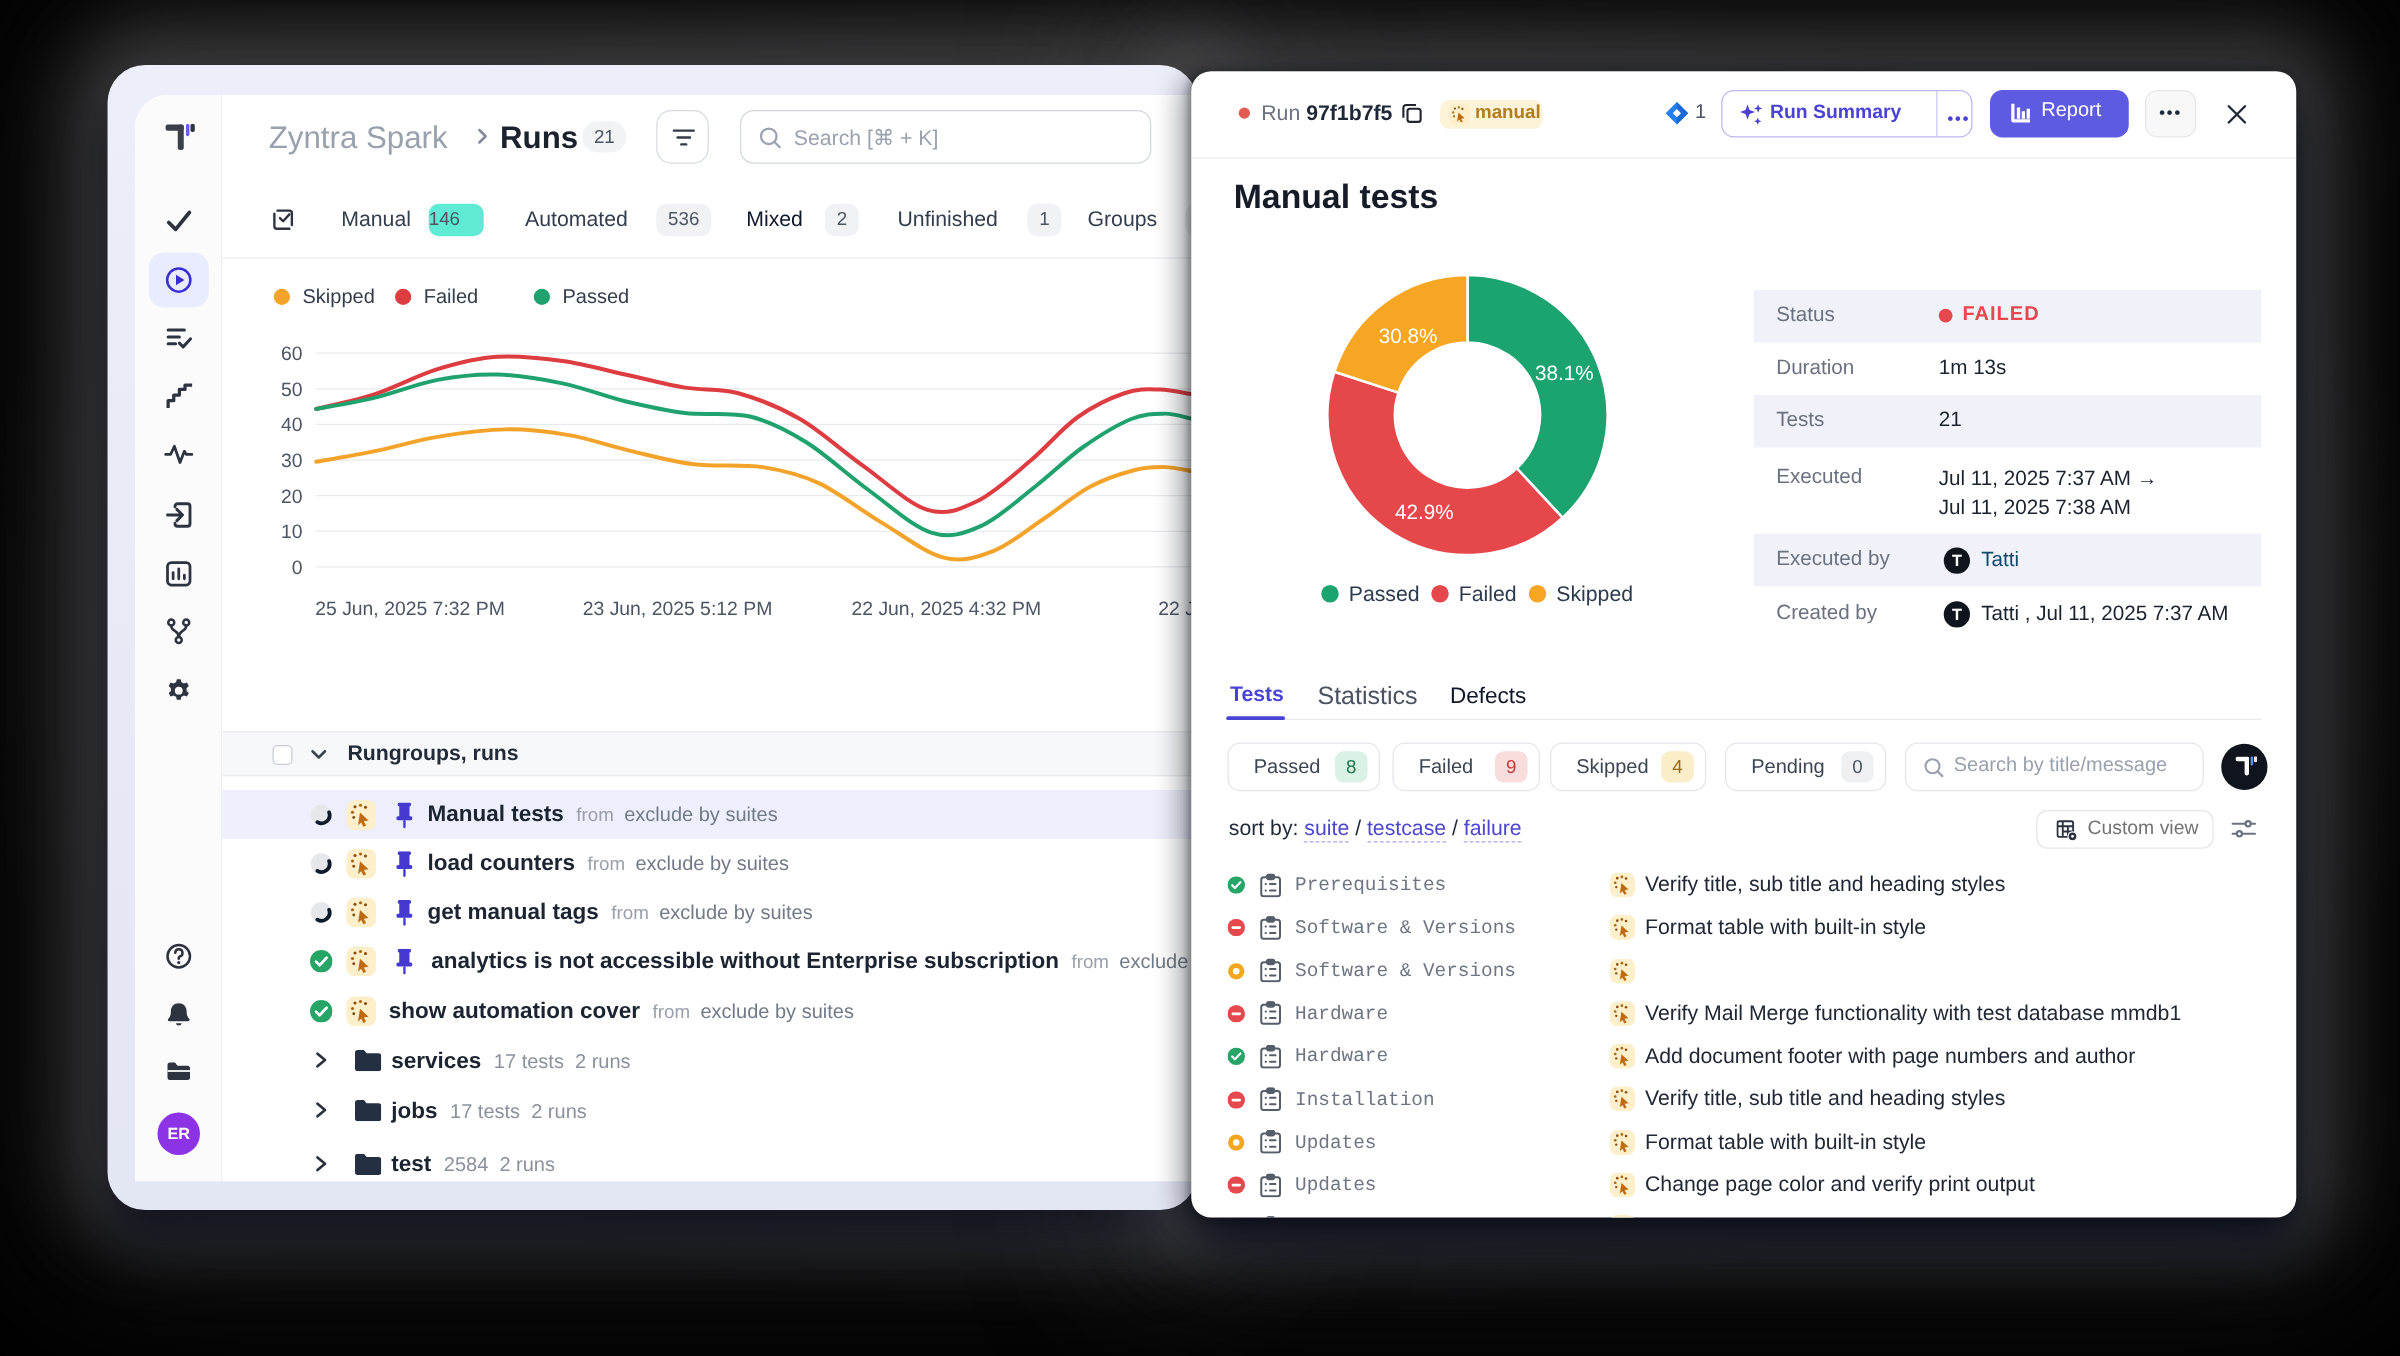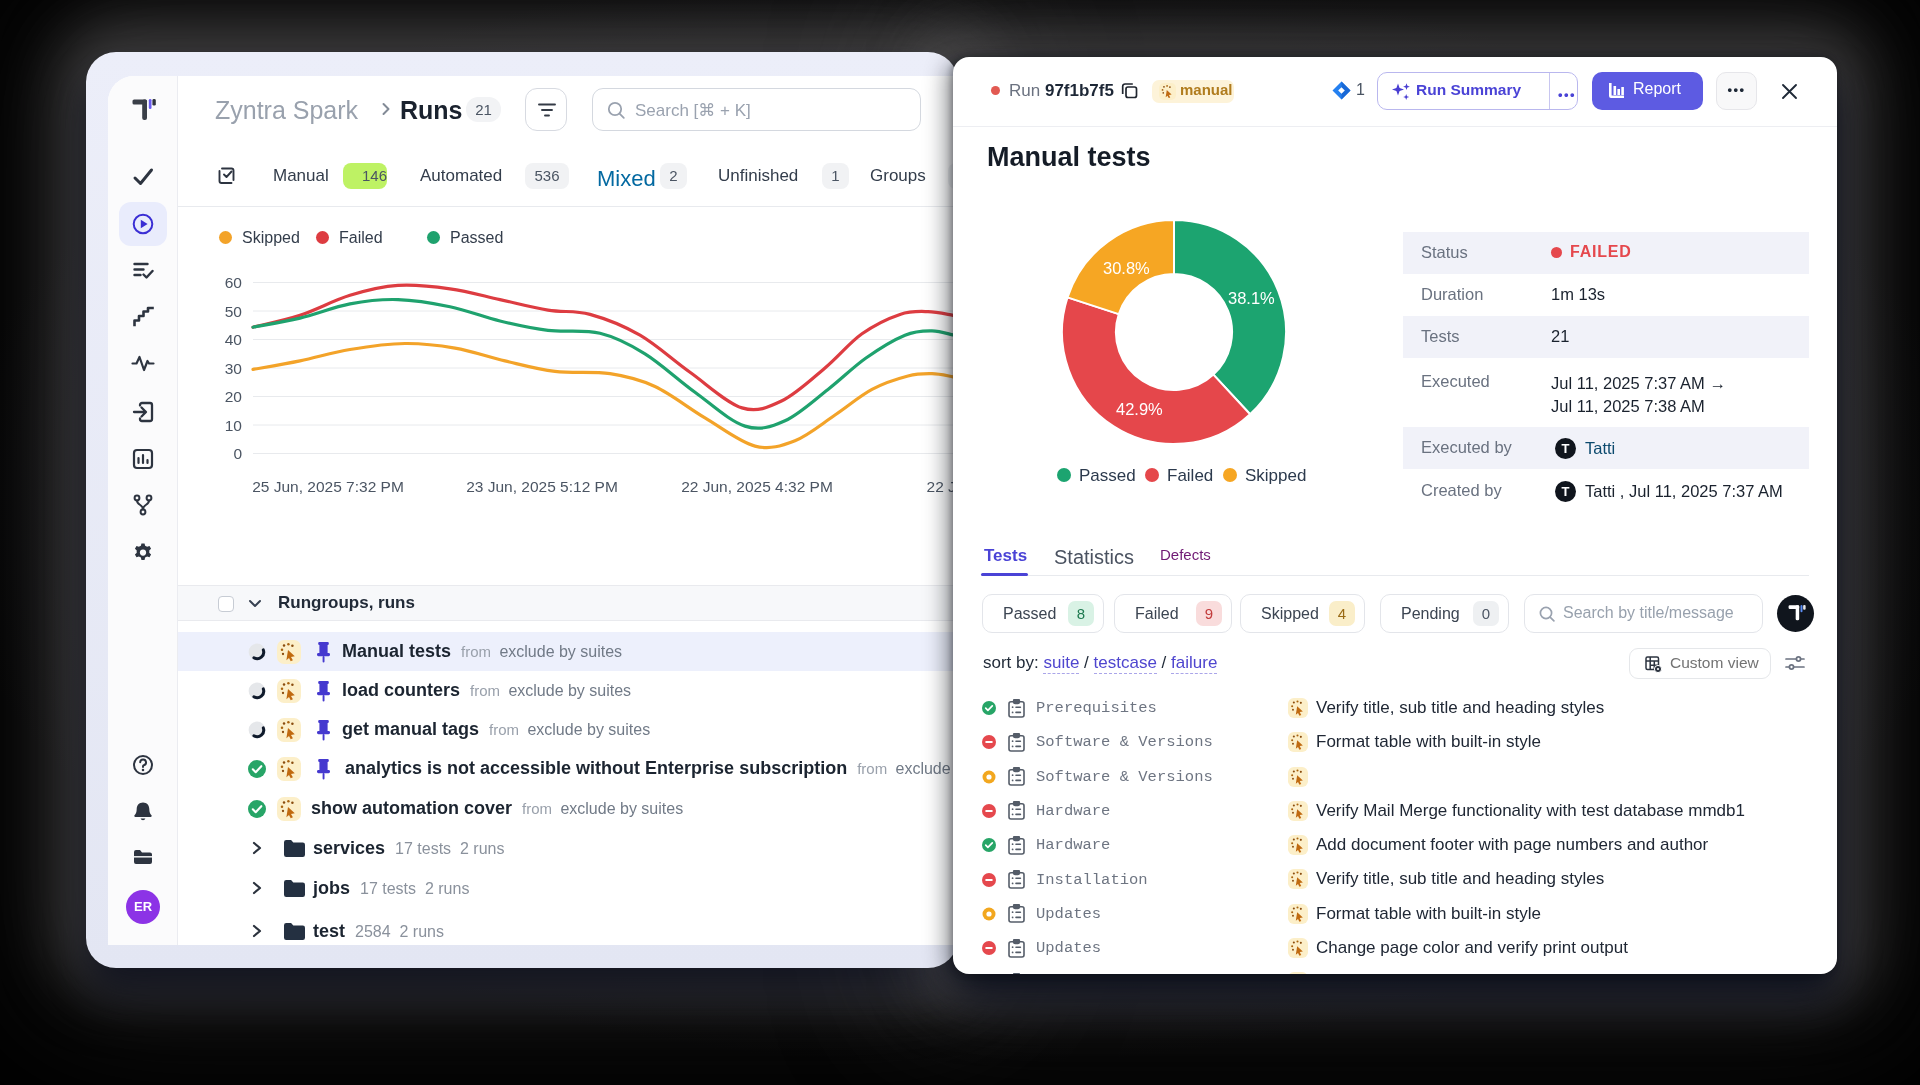--- a/index.html
+++ b/index.html
@@ -148,24 +148,24 @@
               <path d="M12.8 12.8 l4 4" stroke="#9aa2af" stroke-width="1.8" stroke-linecap="round"></path>
             </svg>
           <div class="abs" style="left:42px;top:11px;font-size:17px;color:#9aa2af">Search [⌘ + K]</div>
         </div>
 
         <svg class="ico abs" style="left:38px;top:89px" width="21" height="21" viewBox="0 0 21 21">
           <path d="M6 3.5 h9.5 a2 2 0 0 1 2 2 v9.5 M3.5 6 v10 a2 2 0 0 0 2 2 h10" style="stroke-width:1.9"></path>
           <path d="M8 9.5 l2.5 2.5 5-5.5" style="stroke-width:1.9"></path>
         </svg>
         <div class="abs" style="left:95px;top:90px;font-size:17px;color:#333d4b">Manual</div>
-        <div class="abs" style="left:165px;top:87px;width:44px;height:26px;background:#bef264;border-radius:8px;font-size:15px;color:#4b5563;text-align:right;line-height:26px">146</div>
+        <div class="abs" style="left:165px;top:87px;width:44px;height:26px;background:#5eead4;border-radius:8px;font-size:15px;color:#4b5563;text-align:left;line-height:26px">146</div>
         <div class="abs" style="left:242px;top:90px;font-size:17px;color:#333d4b">Automated</div>
         <div class="abs" style="left:347px;top:87px;width:44px;height:26px;background:#f1f2f4;border-radius:8px;font-size:15px;color:#4b5563;text-align:center;line-height:26px">536</div>
-        <div class="abs" style="left:419px;top:90px;font-size:22px;color:#0369a1">Mixed</div>
+        <div class="abs" style="left:419px;top:90px;font-size:17px;color:#0f172a">Mixed</div>
         <div class="abs" style="left:482px;top:87px;width:27px;height:26px;background:#f1f2f4;border-radius:8px;font-size:15px;color:#4b5563;text-align:center;line-height:26px">2</div>
         <div class="abs" style="left:540px;top:90px;font-size:17px;color:#333d4b">Unfinished</div>
         <div class="abs" style="left:644px;top:87px;width:27px;height:26px;background:#f1f2f4;border-radius:8px;font-size:15px;color:#4b5563;text-align:center;line-height:26px">1</div>
         <div class="abs" style="left:692px;top:90px;font-size:17px;color:#333d4b">Groups</div>
         <div class="abs" style="left:770px;top:87px;width:27px;height:26px;background:#f1f2f4;border-radius:8px;font-size:15px;color:#4b5563;text-align:center;line-height:26px">5</div>
         <div class="abs" style="left:0;top:130px;width:780px;height:1px;background:#e8eaee"></div>
 
         <div class="abs" style="left:41px;top:155px;width:13px;height:13px;border-radius:50%;background:#f3a329"></div>
         <div class="abs" style="left:64px;top:153px;font-size:16px;color:#333d4b">Skipped</div>
         <div class="abs" style="left:138px;top:155px;width:13px;height:13px;border-radius:50%;background:#dd3c41"></div>
@@ -398,21 +398,21 @@
     <div class="abs" style="left:598px;top:228px;font-size:16.5px;color:#1a222e">1m 13s</div>
     <div class="abs" style="left:598px;top:270px;font-size:16.5px;color:#1a222e">21</div>
     <div class="abs" style="left:598px;top:315px;font-size:16.5px;color:#1a222e;line-height:23px">Jul 11, 2025 7:37 AM →<br>Jul 11, 2025 7:38 AM</div>
     <div class="abs tlogo" style="left:602px;top:381px"></div>
     <div class="abs" style="left:632px;top:382px;font-size:16.5px;color:#0c4a6e">Tatti</div>
     <div class="abs tlogo" style="left:602px;top:424px"></div>
     <div class="abs" style="left:632px;top:425px;font-size:16.5px;color:#1a222e">Tatti , Jul 11, 2025 7:37 AM</div>
 
     <div class="abs" style="left:31px;top:489px;font-size:17px;font-weight:600;color:#4a43d6">Tests</div>
     <div class="abs" style="left:101px;top:489px;font-size:20px;color:#4a5260">Statistics</div>
-    <div class="abs" style="left:207px;top:489px;font-size:15px;color:#701a75">Defects</div>
+    <div class="abs" style="left:207px;top:489px;font-size:18px;color:#0f172a">Defects</div>
     <div class="abs" style="left:28px;top:518px;width:828px;height:1px;background:#e8eaee"></div>
     <div class="abs" style="left:28px;top:516px;width:47px;height:3px;background:#4a43d6;border-radius:2px"></div>
 
     <div class="abs chip" style="left:29px;top:537px;width:122px">
         <span class="ct">Passed</span>
         <span class="cb" style="background:#d9f2e5;color:#1f7a50">8</span>
       </div>
     <div class="abs chip" style="left:161px;top:537px;width:118px">
         <span class="ct">Failed</span>
         <span class="cb" style="background:#f9dcdc;color:#c23b3b">9</span>

